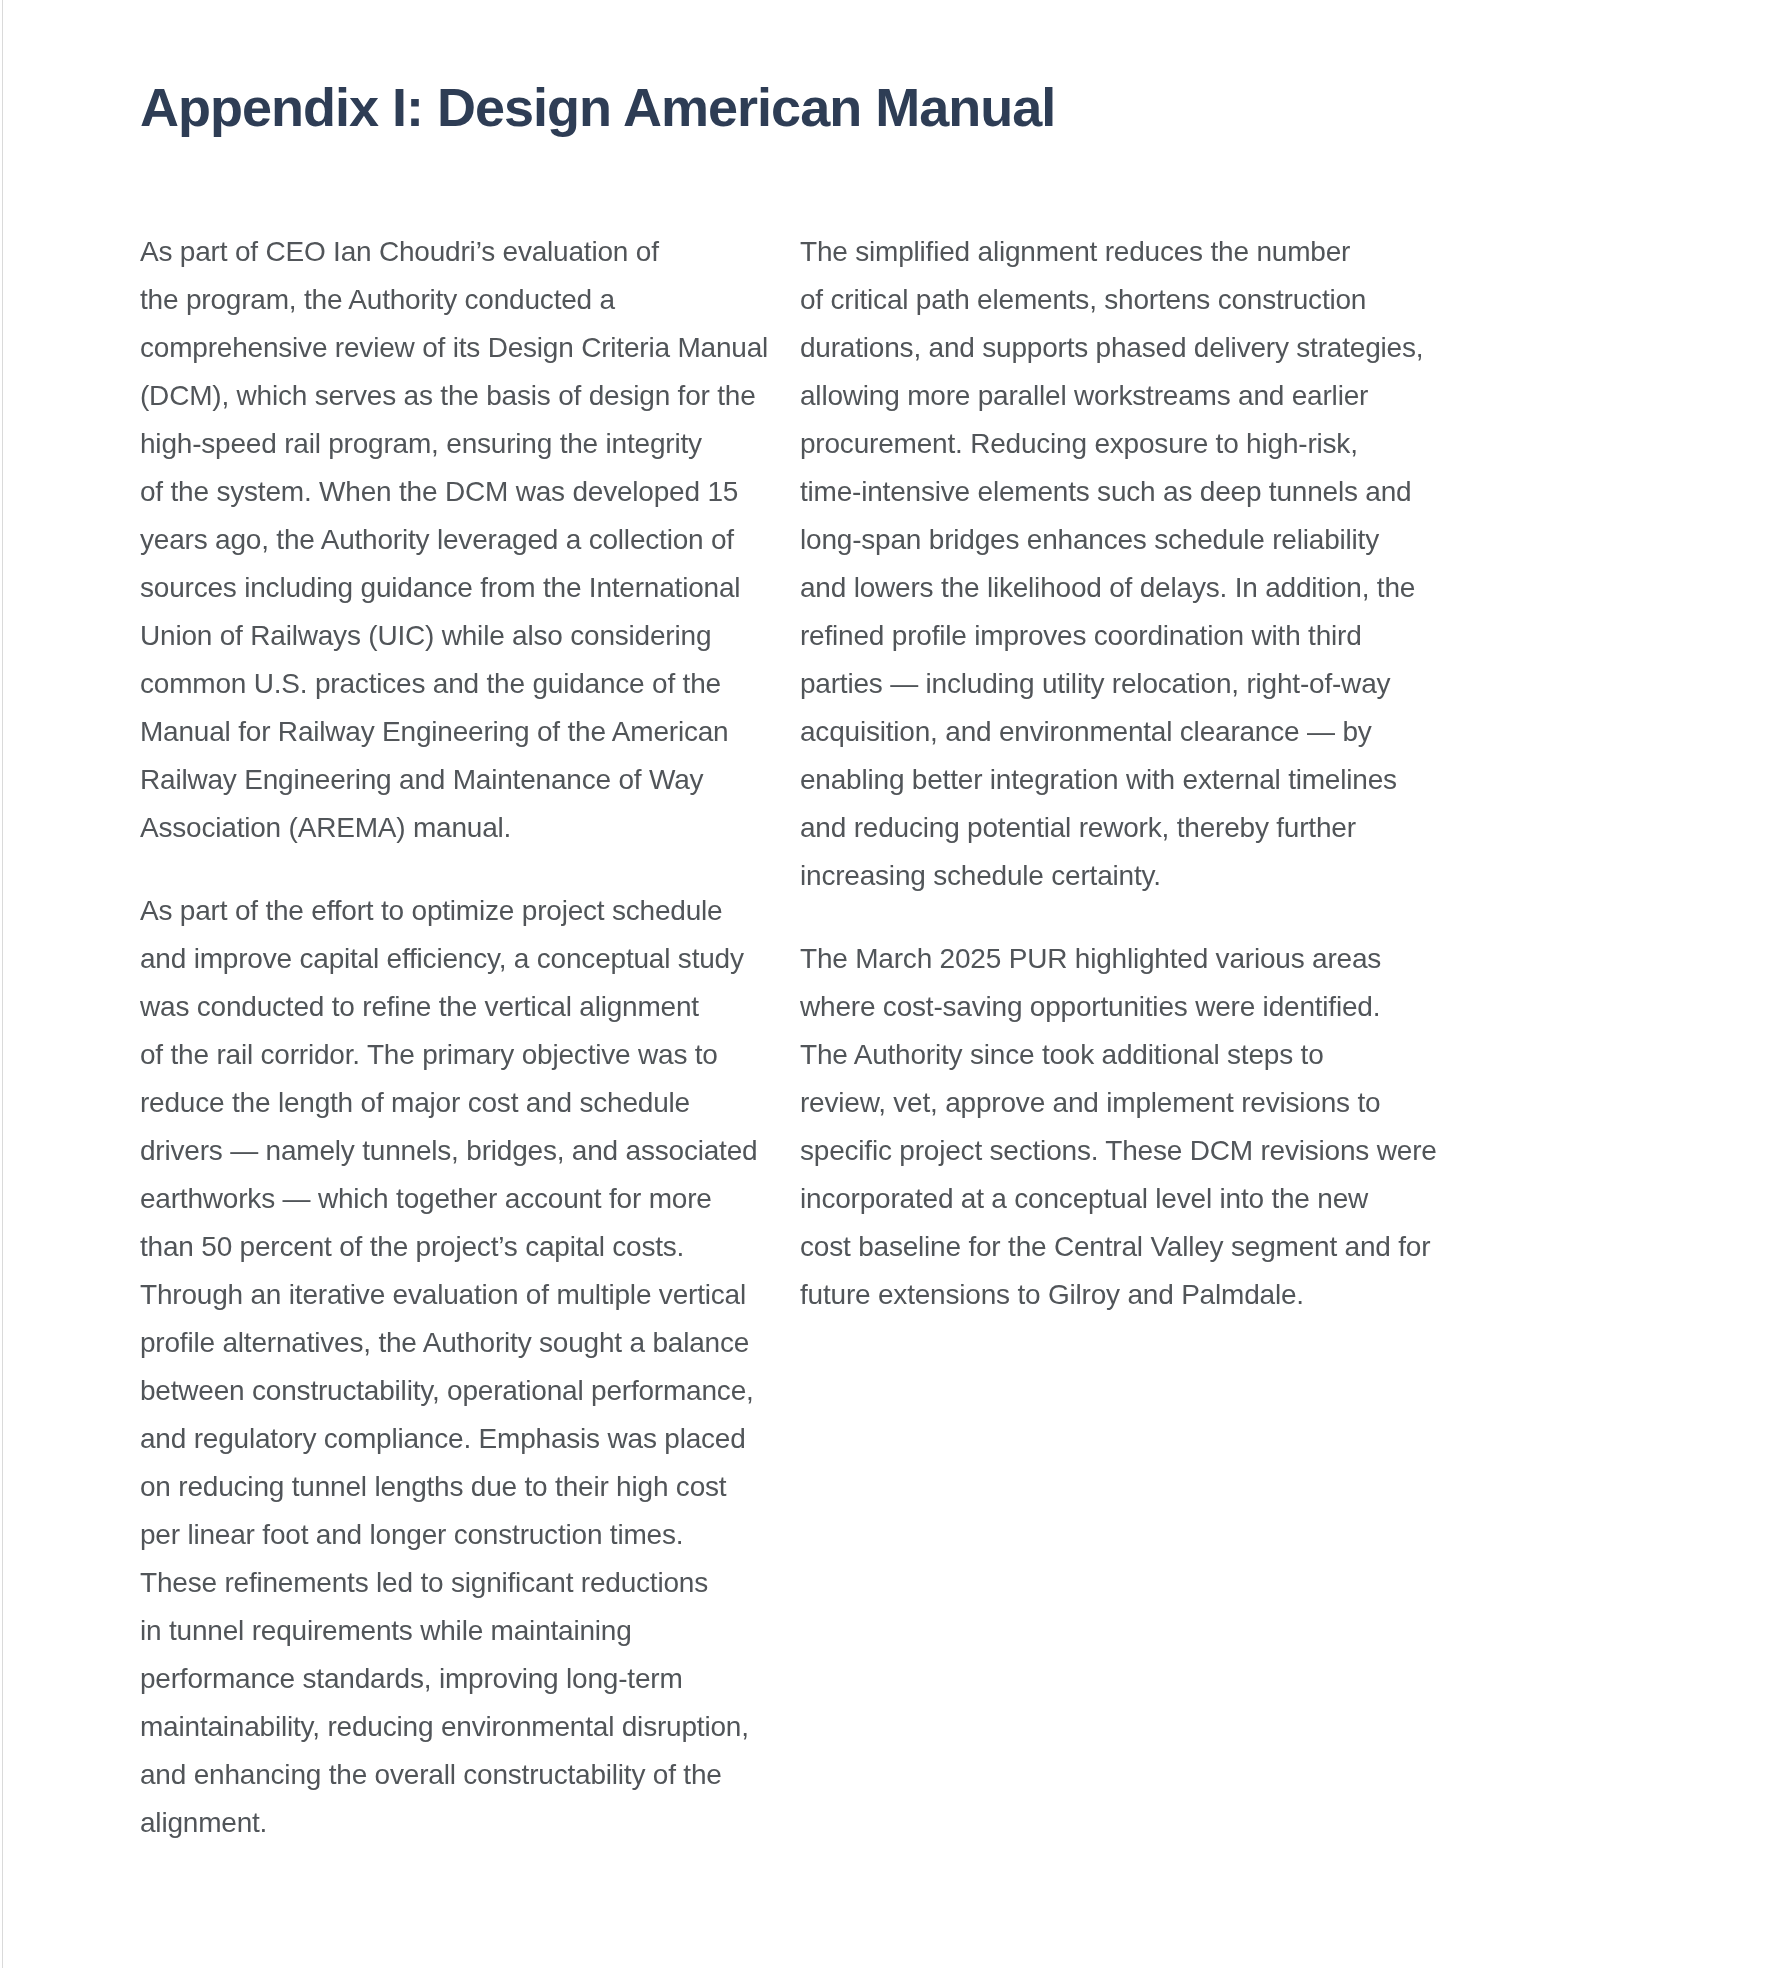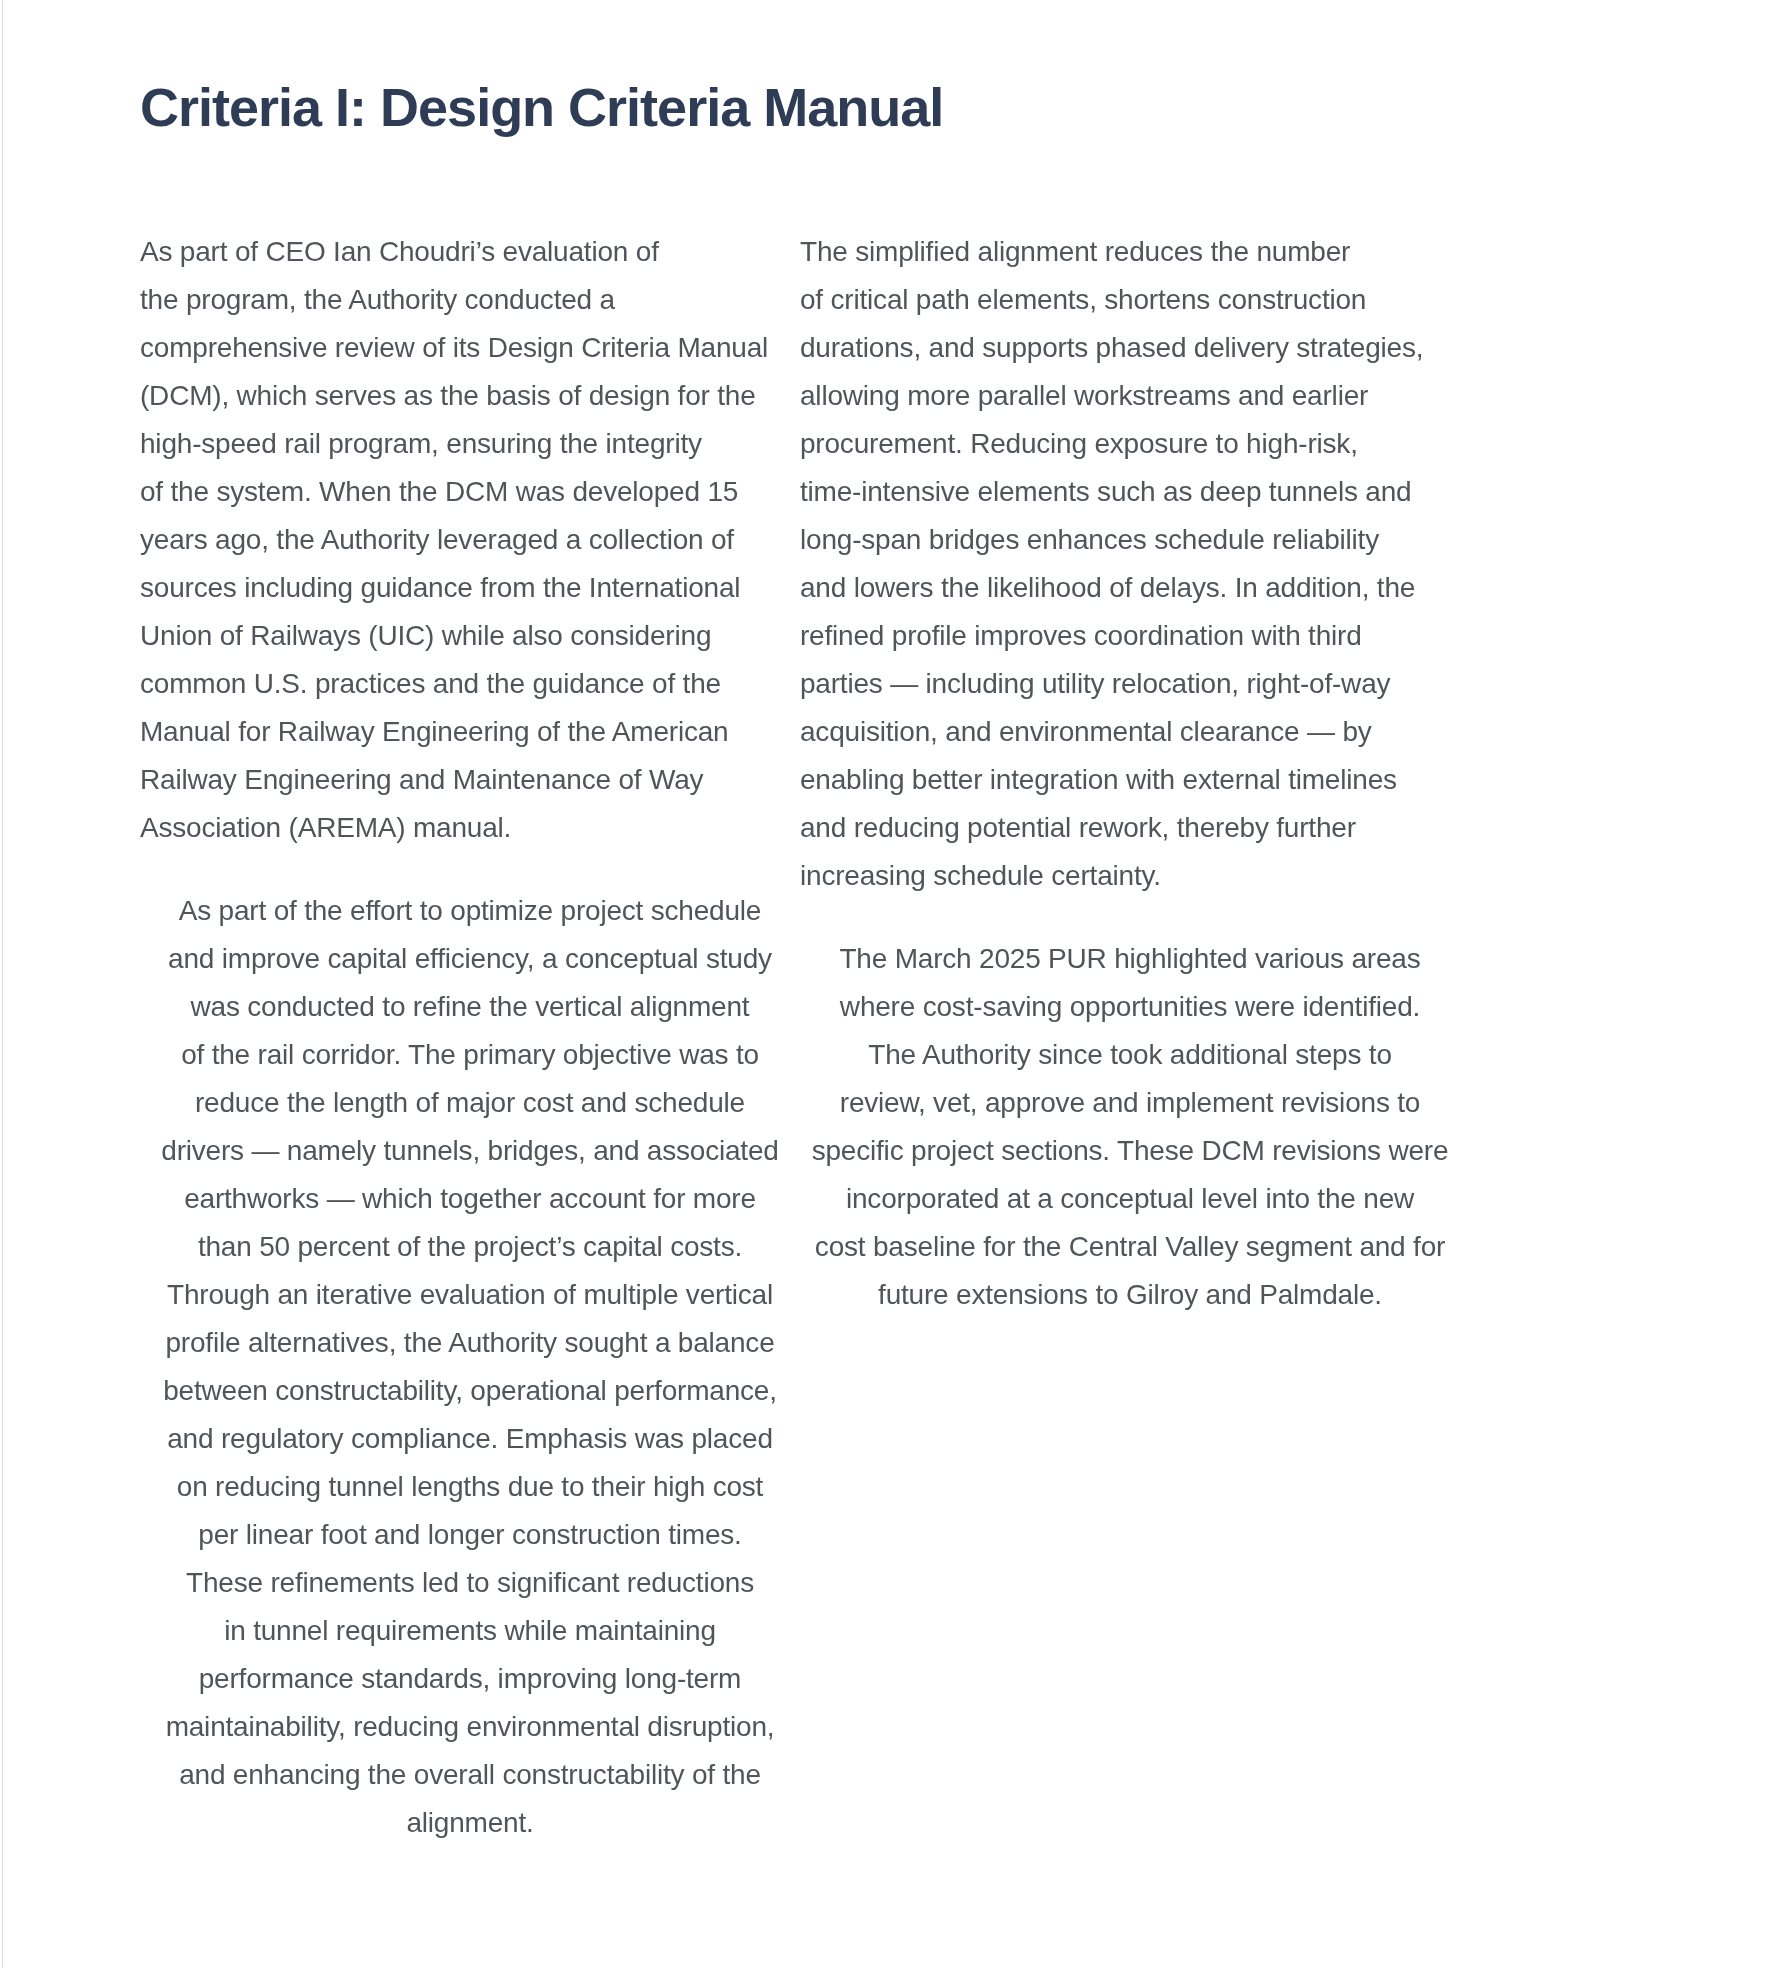--- a/index.html
+++ b/index.html
@@ -47,29 +47,28 @@
     margin: 0 0 35px 0;
     font-size: 28px;
     font-weight: 300;
     letter-spacing: -0.2px;
     line-height: 48px;
     color: #515559;
     white-space: pre-line;
   }
   .para:last-child {
     margin-bottom: 0;
-    text-align: center;
   }
 </style>
 </head>
 <body>
 
 <div class="page-edge-line"></div>
 
-<h1 class="page-title">Criteria I: Design Criteria Manual</h1>
+<h1 class="page-title">Appendix I: Design American Manual</h1>
 
 <div class="columns">
   <div class="column">
     <p class="para">As part of CEO Ian Choudri’s evaluation of
 the program, the Authority conducted a
 comprehensive review of its Design Criteria Manual
 (DCM), which serves as the basis of design for the
 high-speed rail program, ensuring the integrity
 of the system. When the DCM was developed 15
 years ago, the Authority leveraged a collection of

